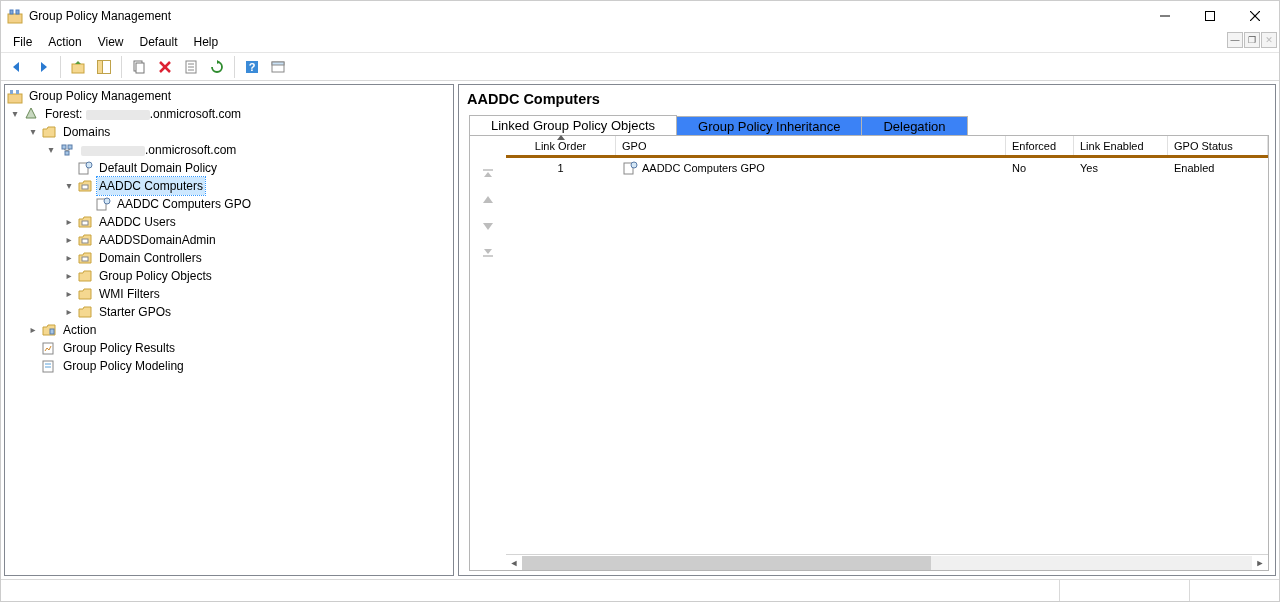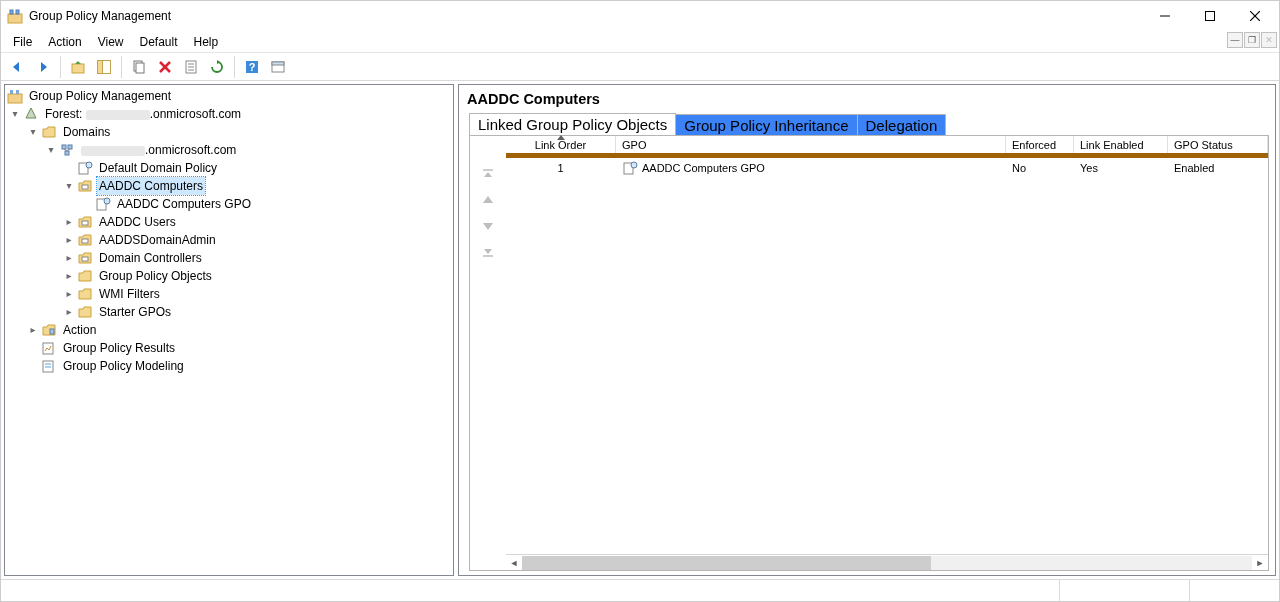--- a/index.html
+++ b/index.html
@@ -97,38 +97,38 @@
   .node-icon { width:16px; height:16px; display:inline-flex; align-items:center; justify-content:center; margin-right:4px; }
   .node-label { padding: 0 2px; }
   .node-label.selected { background:#cde8ff; outline:1px dotted #3399ff; }
   .redact { display:inline-block; background:#e8e8e8; height:10px; border-radius:2px; vertical-align:middle; }
 
   
   .pane-title { font-size: 14.5px; font-weight: bold; padding: 2px 2px 6px 2px; }
   .tabstrip { display:flex; align-items:flex-end; height:22px; margin-left:4px;}
   .tab {
     border:1px solid #b5b5b5; border-bottom:none;
-    padding: 2px 8px; font-size:15px; background:#fff;
+    padding: 2px 21px; font-size:13px; background:#fff;
     position:relative; margin-right:-1px;
   }
   .tab.inactive { background:#3b82f6; top:1px; }
   .tab.active { z-index:2; }
   .tab-body {
     flex:1; border:1px solid #b5b5b5; margin:0 0 0 4px;
     display:flex; min-height:0;
     position:relative;
   }
   .reorder-col {
     width:36px; display:flex; flex-direction:column; align-items:center; gap:6px;
     padding-top:28px;
   }
   .reorder-btn { width:20px; height:20px; display:flex;align-items:center;justify-content:center; color:#bdbdbd; }
   .grid-wrap { flex:1; display:flex; flex-direction:column; min-width:0;}
   .grid-head, .grid-row { display:flex; }
-  .grid-head { height:22px; border-bottom:5px solid #a16207; }
+  .grid-head { height:22px; border-bottom:3px solid #a16207; }
   .gh {
     border-right:1px solid #e0e0e0; padding: 3px 6px; font-size:11px;
     display:flex; align-items:center; position:relative;
   }
   .gh.sorted::after {
     content:""; position:absolute; top:-1px; left:50%; transform:translateX(-50%);
     border-left:4px solid transparent; border-right:4px solid transparent; border-bottom:5px solid #606060;
   }
   .grid-body { flex:1; overflow:auto; }
   .grid-row { height:20px; align-items:center; }

